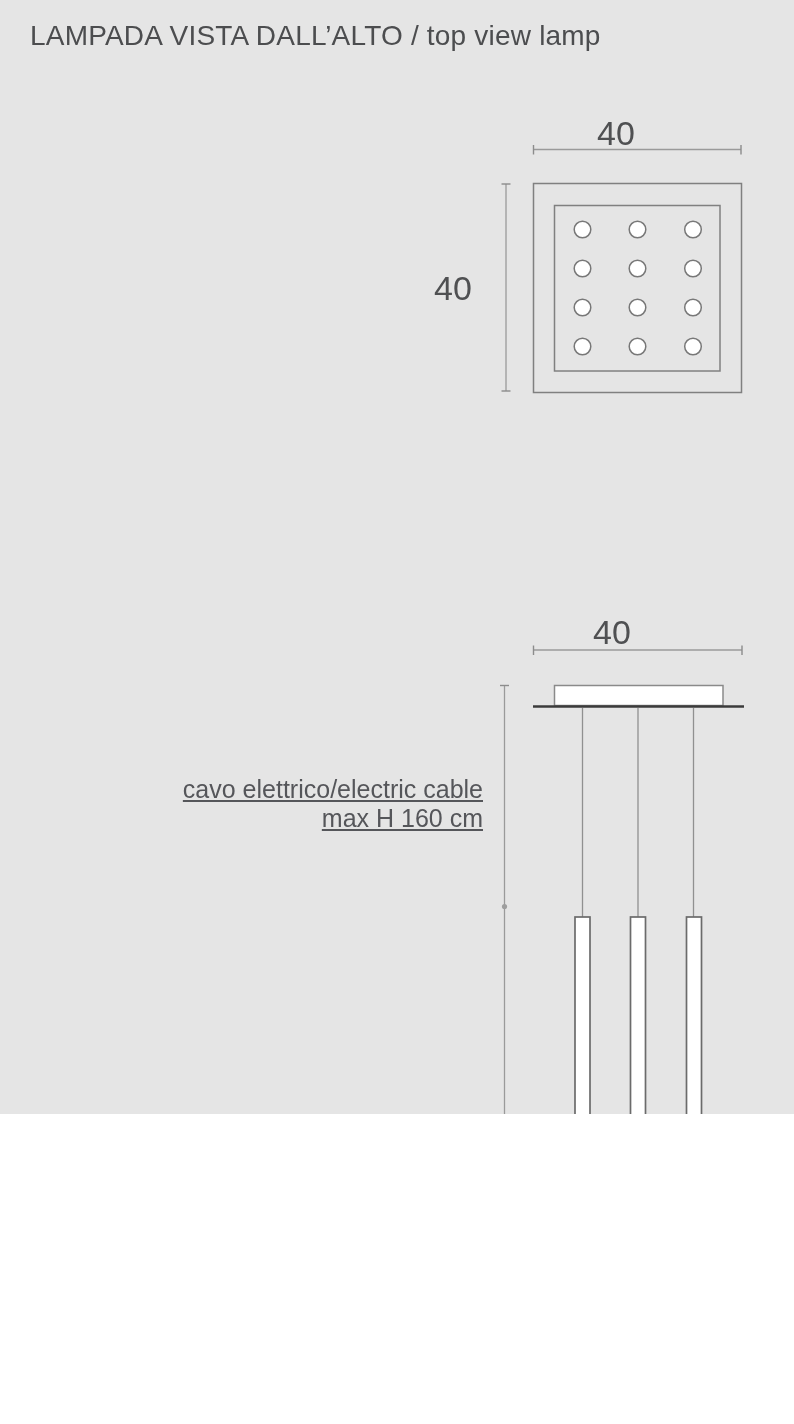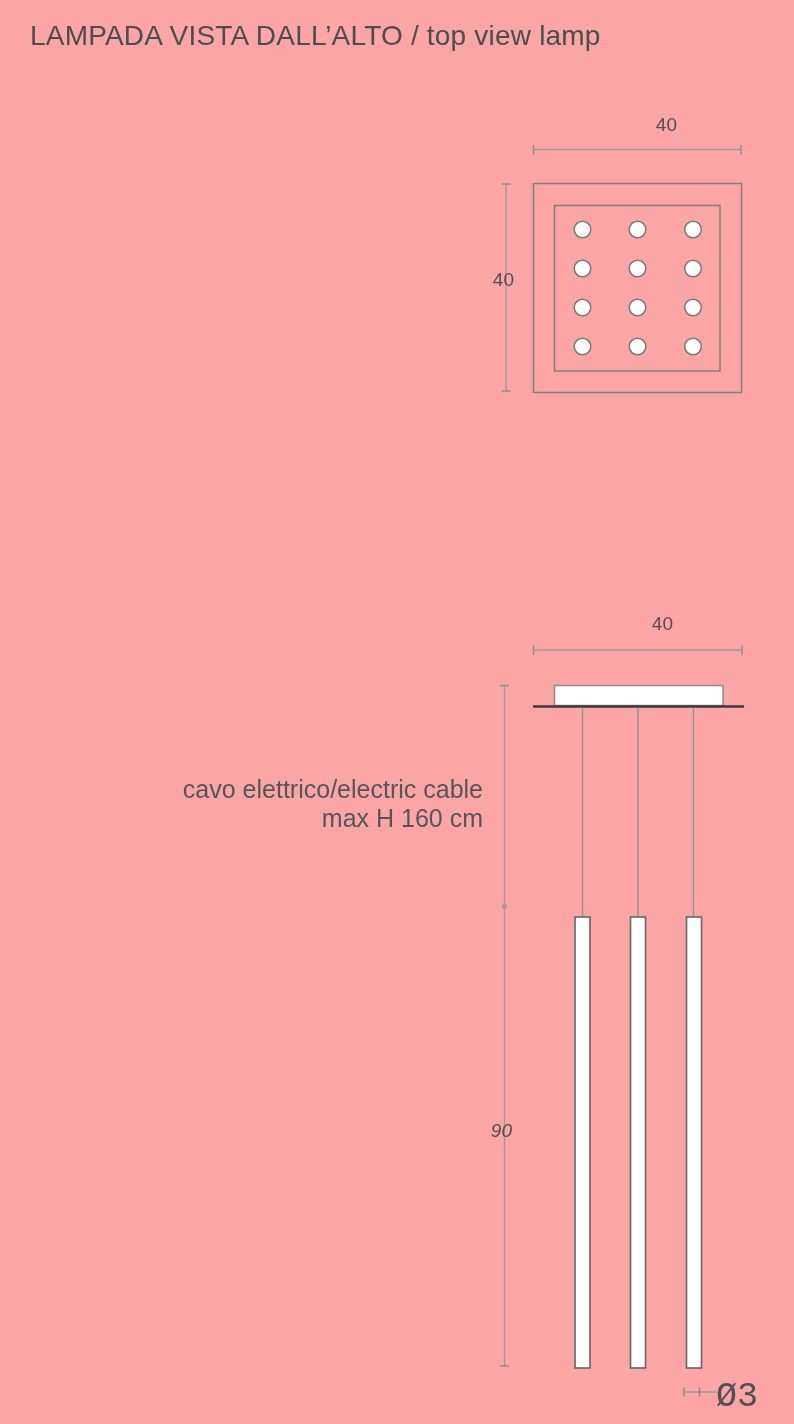--- a/index.html
+++ b/index.html
@@ -3,22 +3,22 @@
 <meta charset="utf-8">
 <style>
   html, body {
     margin: 0;
     padding: 0;
     background: #ffffff;
   }
   .canvas {
     position: relative;
     width: 794px;
-    height: 1424px;
-    background: #fca5a5;
+    height: 1114px;
+    background: #e5e5e5;
     font-family: "Liberation Sans", sans-serif;
     overflow: hidden;
   }
   .drawing-layer {
     position: absolute;
     left: 0;
     top: 0;
     width: 794px;
     height: 1424px;
   }
@@ -26,28 +26,29 @@
     position: absolute;
     color: #4f5052;
     white-space: nowrap;
   }
   .section-title {
     font-size: 28px;
     letter-spacing: 0.2px;
     color: #4c4d4f;
   }
   .dim-label {
-    font-size: 19px;
-    text-align: right;
+    font-size: 34px;
+    text-align: left;
   }
   .cable-note {
     font-size: 25px;
     line-height: 28.5px;
     text-align: right;
     color: #55565a;
+    text-decoration: underline;
   }
   .dia-label {
     font-size: 35px;
     font-family: Liberation Mono, monospace;
   }
 </style>
 </head>
 <body>
 
 <div class="canvas">

